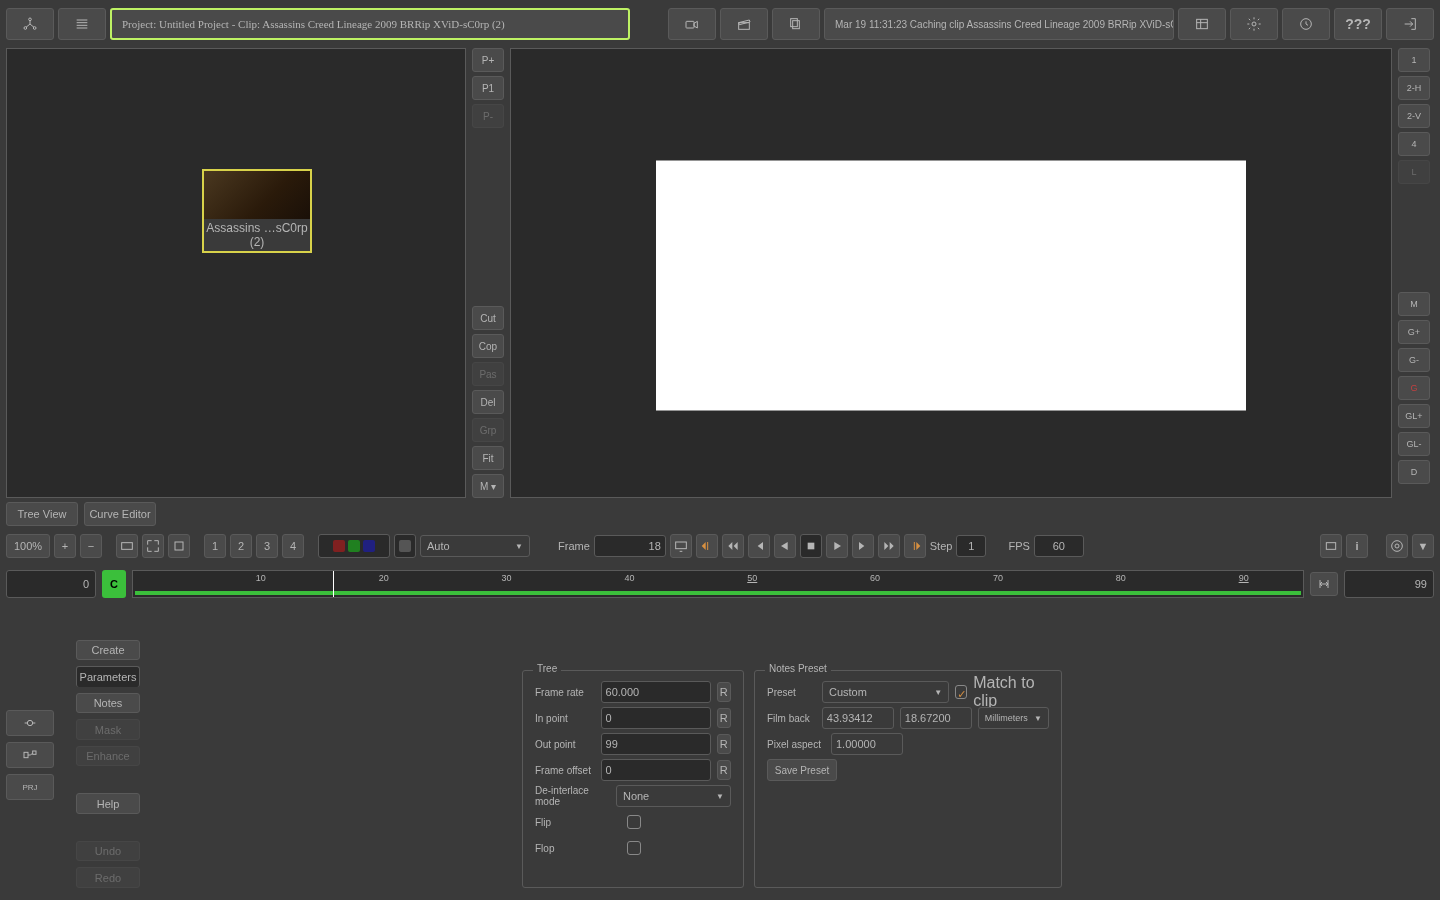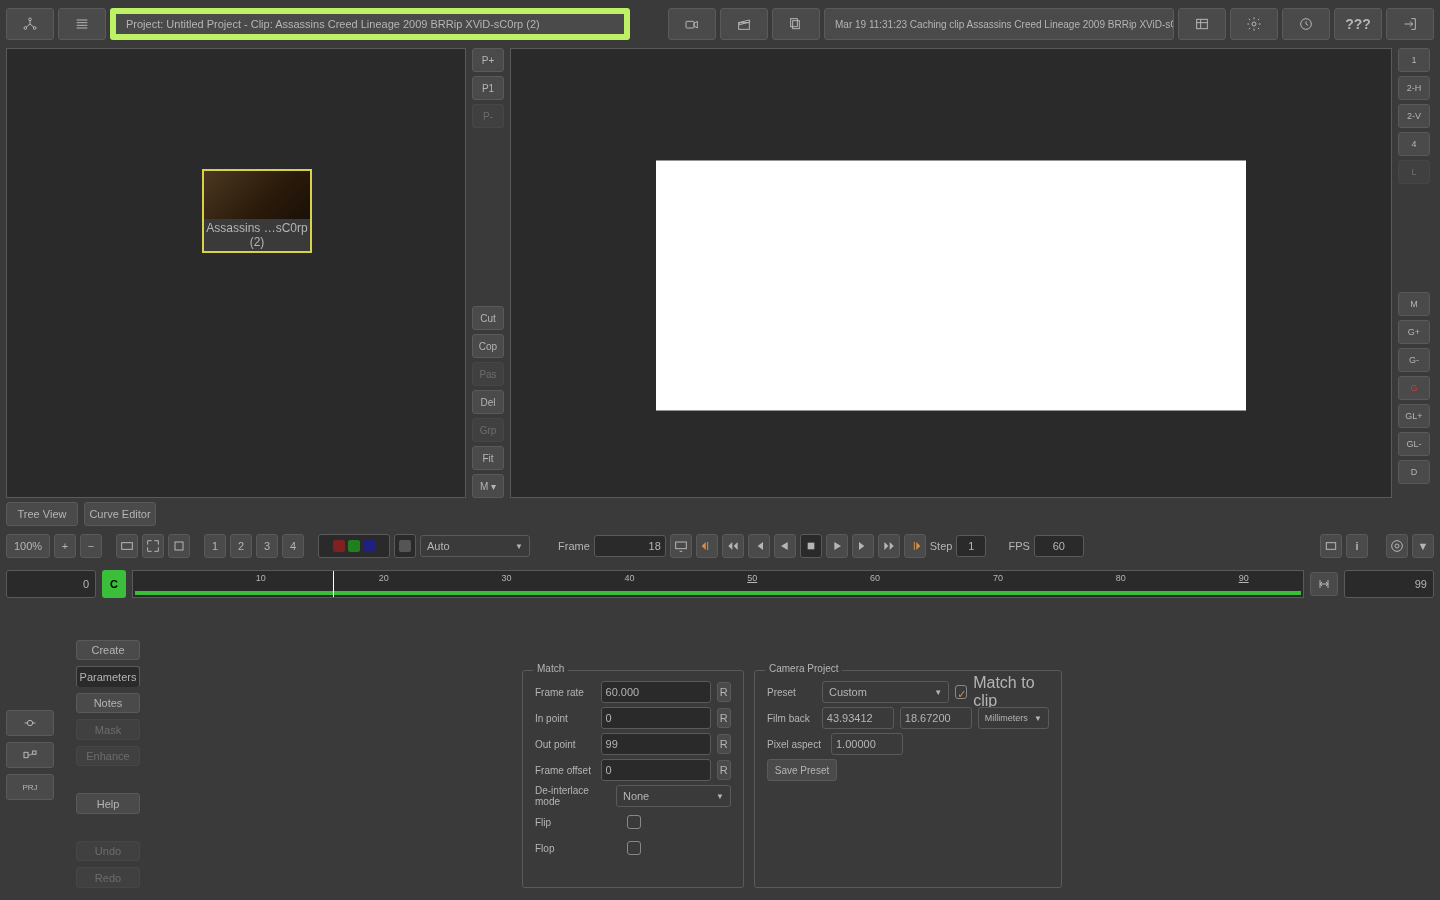--- a/index.html
+++ b/index.html
@@ -7,21 +7,21 @@
 .btn { background:#4a4a4a; border:1px solid #5a5a5a; border-radius:3px; display:flex; align-items:center; justify-content:center; cursor:pointer; height:24px; }
 .btn.disabled { opacity:0.4; }
 .input { background:#2a2a2a; border:1px solid #5a5a5a; border-radius:3px; padding:2px 4px; height:22px; }
 .input.ro { background:#3a3a3a; }
 .dropdown { background:#3a3a3a; border:1px solid #5a5a5a; border-radius:3px; display:flex; align-items:center; justify-content:space-between; padding:0 6px; height:22px; }
 .dropdown::after { content:"▼"; font-size:8px; margin-left:4px; }
 
 
 #top { display:flex; align-items:center; gap:4px; padding:6px; height:48px; }
 #top .bigbtn { width:48px; height:32px; }
-#title-bar { flex:1; background:#4a4a4a; border:6px solid #bef264; border-radius:3px; height:32px; display:flex; align-items:center; padding:0 10px; font-size:11px; }
+#title-bar { flex:1; background:#4a4a4a; border:2px solid #bef264; border-radius:3px; height:32px; display:flex; align-items:center; padding:0 10px; font-size:11px;font-family:Liberation Serif, serif; }
 #status-bar { width:350px; background:#4a4a4a; border:1px solid #5a5a5a; border-radius:3px; height:32px; display:flex; align-items:center; padding:0 10px; font-size:10px; white-space:nowrap; overflow:hidden; text-overflow:ellipsis; }
 
 
 #main { display:flex; height:450px; padding:0 6px; gap:6px; }
 #nodegraph { flex:0 0 460px; background:#2a2a2a; border:1px solid #5a5a5a; position:relative; }
 #nodegraph .node { position:absolute; left:195px; top:120px; width:110px; background:#3a3a3a; border:2px solid #d8d24a; }
 #nodegraph .node .thumb { height:48px; background:linear-gradient(135deg,#4a3820 0%,#2a1a0a 60%,#1a1008 100%); }
 #nodegraph .node .lbl { text-align:center; padding:2px; font-size:12px; }
 #nodecol { display:flex; flex-direction:column; gap:4px; }
 #nodecol .btn { width:32px; height:24px; font-size:10px; }
@@ -346,21 +346,21 @@
     <div class="btn tab disabled">Enhance</div>
     <div style="height:18px"></div>
     <div class="btn tab">Help</div>
     <div style="height:18px"></div>
     <div class="btn tab disabled">Undo</div>
     <div class="btn tab disabled">Redo</div>
   </div>
   <div id="bspace"></div>
   <div id="panels">
     <div class="panel" style="width:222px">
-      <div class="ptitle">Match</div>
+      <div class="ptitle">Tree</div>
       <div class="row">
           <span class="lbl">Frame rate</span>
           <input class="input" value="60.000" style="">
           <div class="btn rbtn">R</div>
         </div>
       <div class="row">
           <span class="lbl">In point</span>
           <input class="input" value="0" style="">
           <div class="btn rbtn">R</div>
         </div>
@@ -383,21 +383,21 @@
       <div class="row">
           <span class="lbl">Flip</span>
           <span class="checkbox"></span>
         </div>
       <div class="row">
           <span class="lbl">Flop</span>
           <span class="checkbox"></span>
         </div>
     </div>
     <div class="panel" style="width:308px">
-      <div class="ptitle">Camera Project</div>
+      <div class="ptitle">Notes Preset</div>
       <div class="row">
         <span class="lbl" style="width:58px">Preset</span>
         <div class="dropdown" style="width:148px">
             <span>Custom</span>
           </div>
         <span class="checkbox on">
             <span class="chk">✓</span>
           </span>
         <span style="font-size:16px">Match to clip</span>
       </div>

